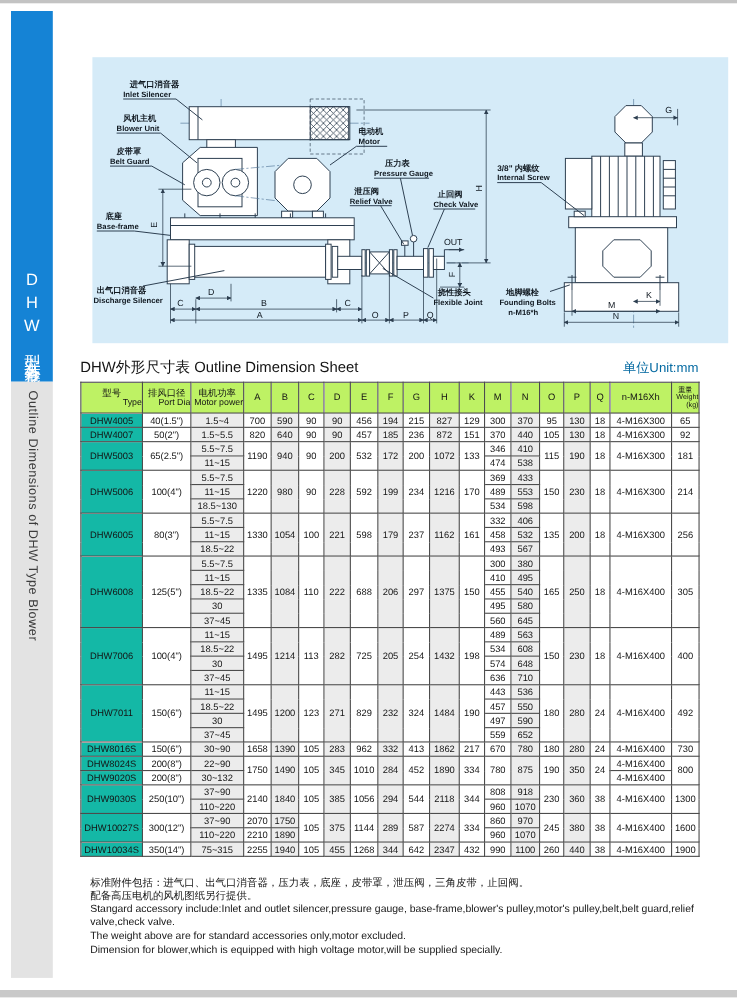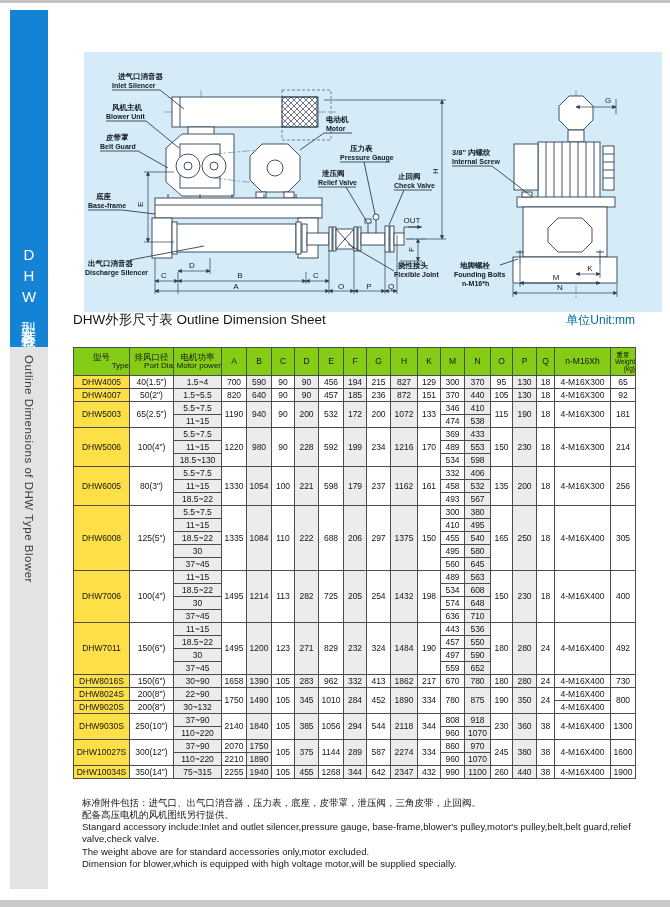--- a/index.html
+++ b/index.html
@@ -24,34 +24,34 @@
   .fw{fill:#ffffff;stroke:#2c3e50;stroke-width:.9;}
   .fn{fill:none;stroke:#2c3e50;stroke-width:.9;}
   .dim{stroke:#2c3e50;stroke-width:.7;fill:none;}
   .cl{stroke:#56789a;stroke-width:.6;fill:none;stroke-dasharray:8 2 2 2;}
   .dash{stroke:#2c3e50;stroke-width:.6;fill:none;stroke-dasharray:3 2;}
   .dlab{font-size:7.5px;font-weight:bold;fill:#101820;}
   .dlen{font-size:7px;font-weight:bold;fill:#101820;}
   .dletter{font-size:8px;fill:#101820;}
 
   
-  .title-row{position:absolute;left:73px;top:311px;width:562px;display:flex;
+  .title-row{position:absolute;left:73px;top:325px;width:562px;display:flex;
              justify-content:space-between;align-items:center;gap:45px;}
   .sheet-title{font-size:13.5px;color:#141414;}
   .sheet-unit{font-size:12px;color:#0369a1;}
 
   
   .dtable{position:absolute;left:73px;top:347px;width:562px;border-collapse:collapse;
           table-layout:fixed;font-size:8.5px;color:#141414;}
   .dtable td,.dtable th{border:1px solid #4c4c4c;padding:0;text-align:center;
           vertical-align:middle;height:12px;line-height:1.05;overflow:hidden;white-space:nowrap;}
-  .dtable th{background:#84cc16;font-weight:normal;height:27px;}
+  .dtable th{background:#bef264;font-weight:normal;height:27px;}
   .dtable th .sub{display:block;font-size:8px;text-align:right;}
   .dtable th.wh div{font-size:6.5px;line-height:1.1;}
-  .c-type{background:#fde047;}
+  .c-type{background:#14b8a6;}
   .c-pow{background:#ececec;}
   .c-g{background:#ececec;}
 
   
   .notes{position:absolute;left:82px;top:797px;width:560px;color:#161616;}
   .notes div{font-size:9.5px;line-height:1.28;}
 </style>
 </head>
 <body>
 

